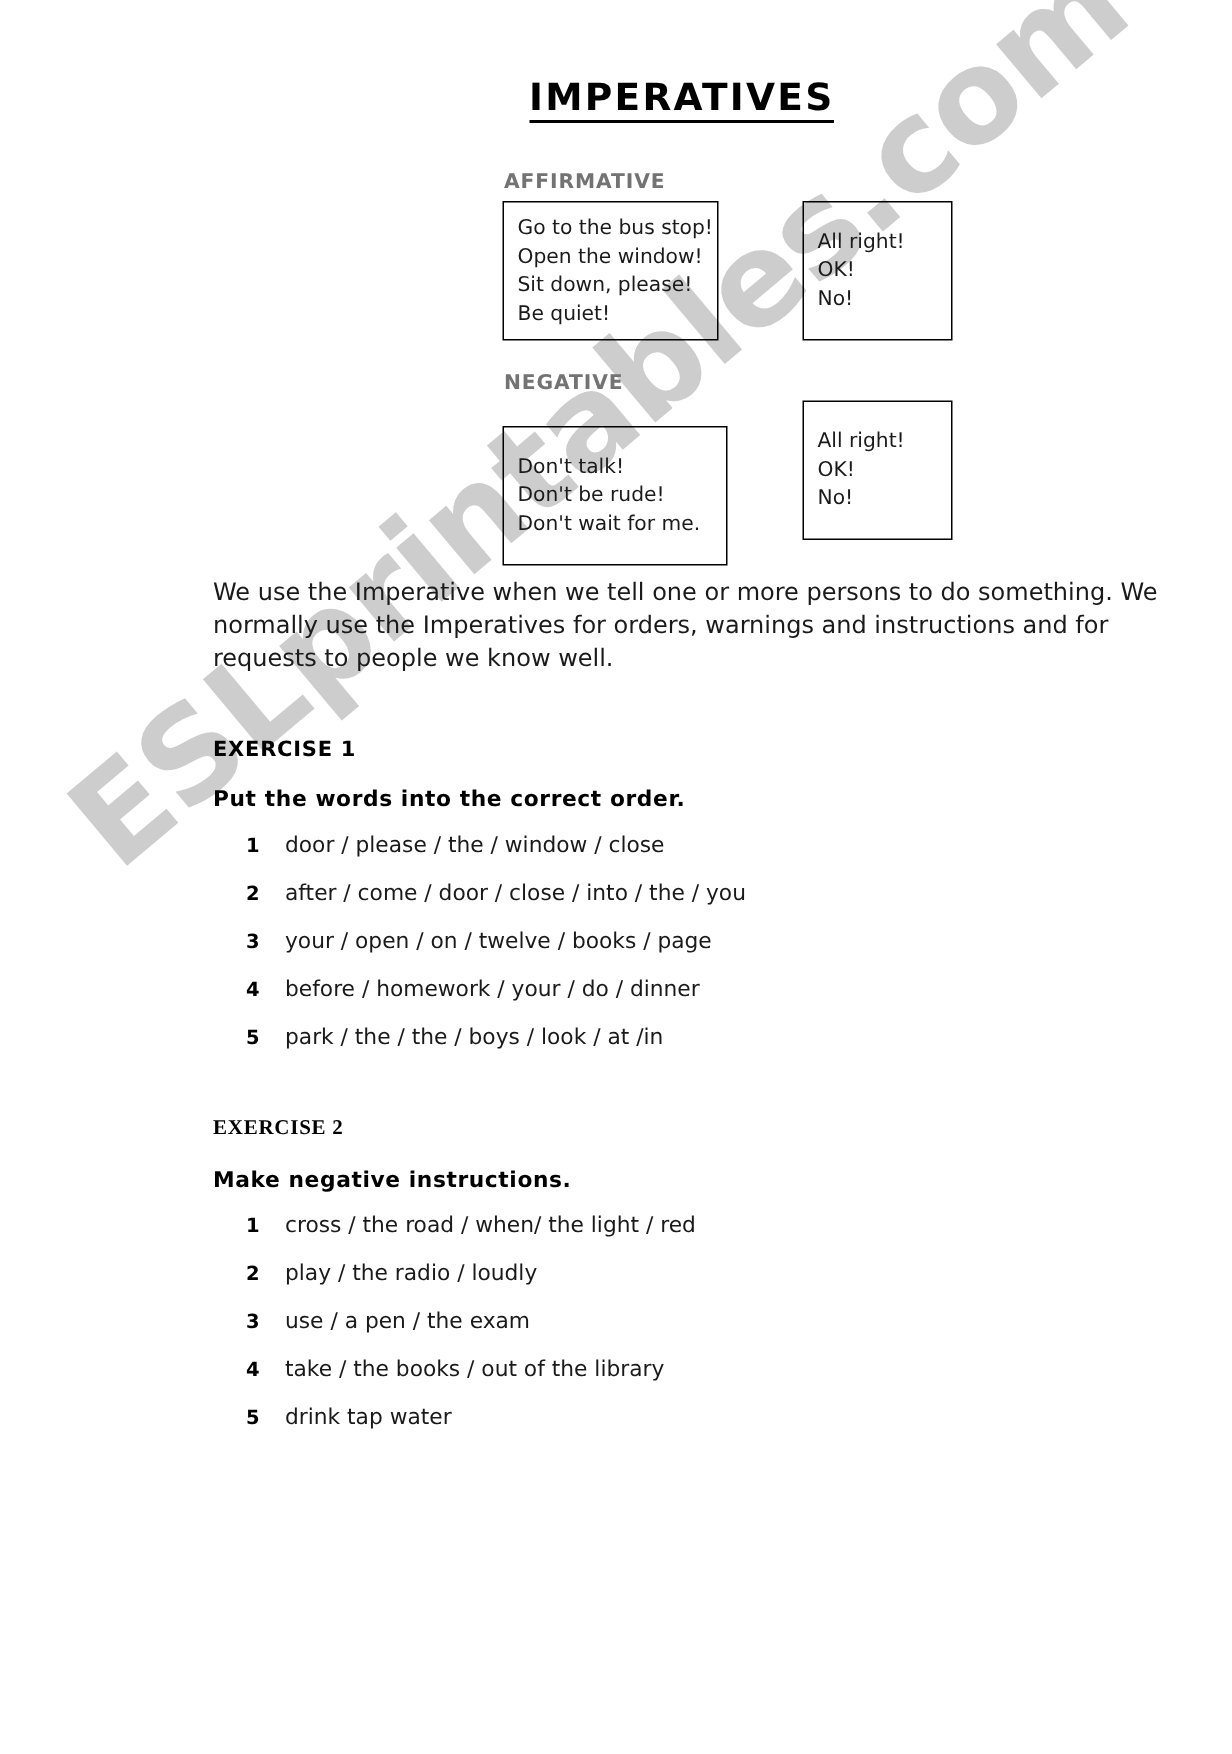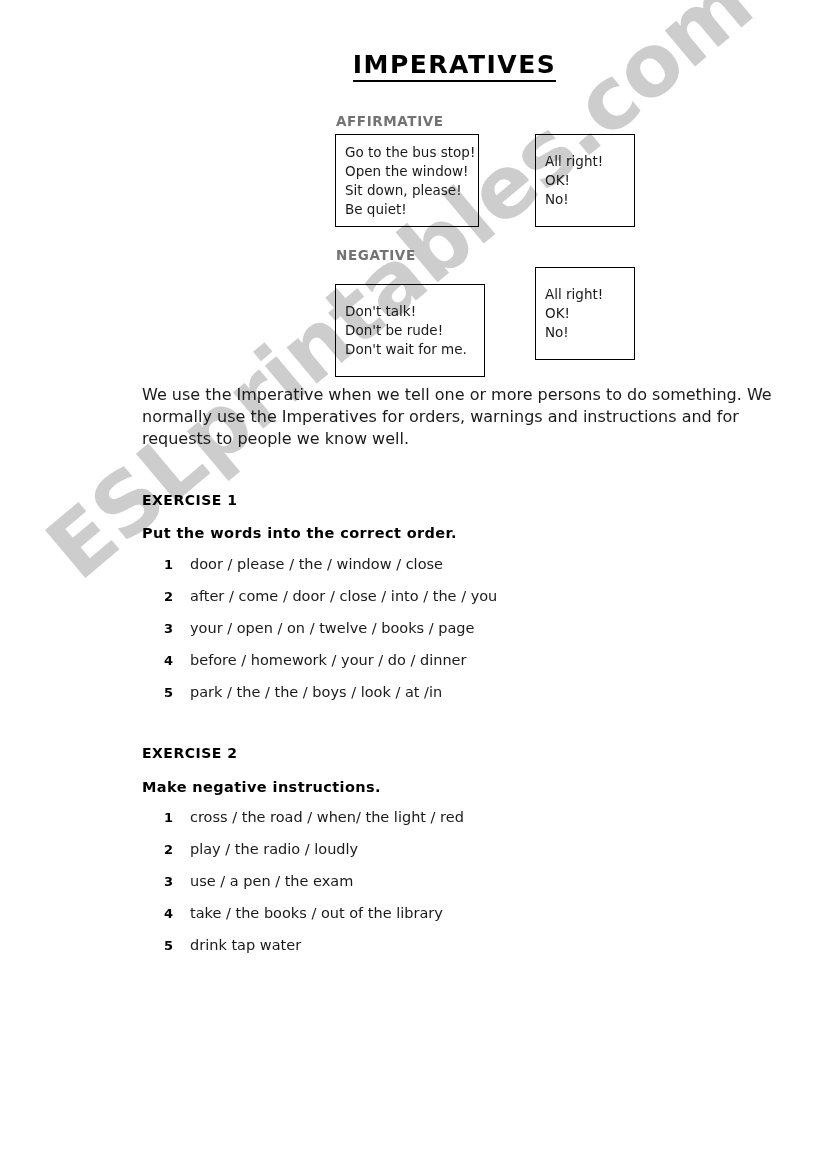--- a/index.html
+++ b/index.html
@@ -119,21 +119,21 @@
   .ex-instr {
     position: absolute;
     left: 98px;
     font-size: 14.5px;
     font-weight: bold;
     letter-spacing: 0.4px;
     color: #000;
   }
   .ex1-title { top: 492px; }
   .ex1-instr { top: 525px; }
-  .ex2-title { top: 745px; }
+  .ex2-title { top: 745px; font-family: Liberation Serif, serif; }
   .ex2-instr { top: 779px; }
 
   .ex-list {
     position: absolute;
     left: 120px;
     margin: 0;
     padding: 0;
     list-style: none;
   }
   .ex1-list { top: 556px; }

